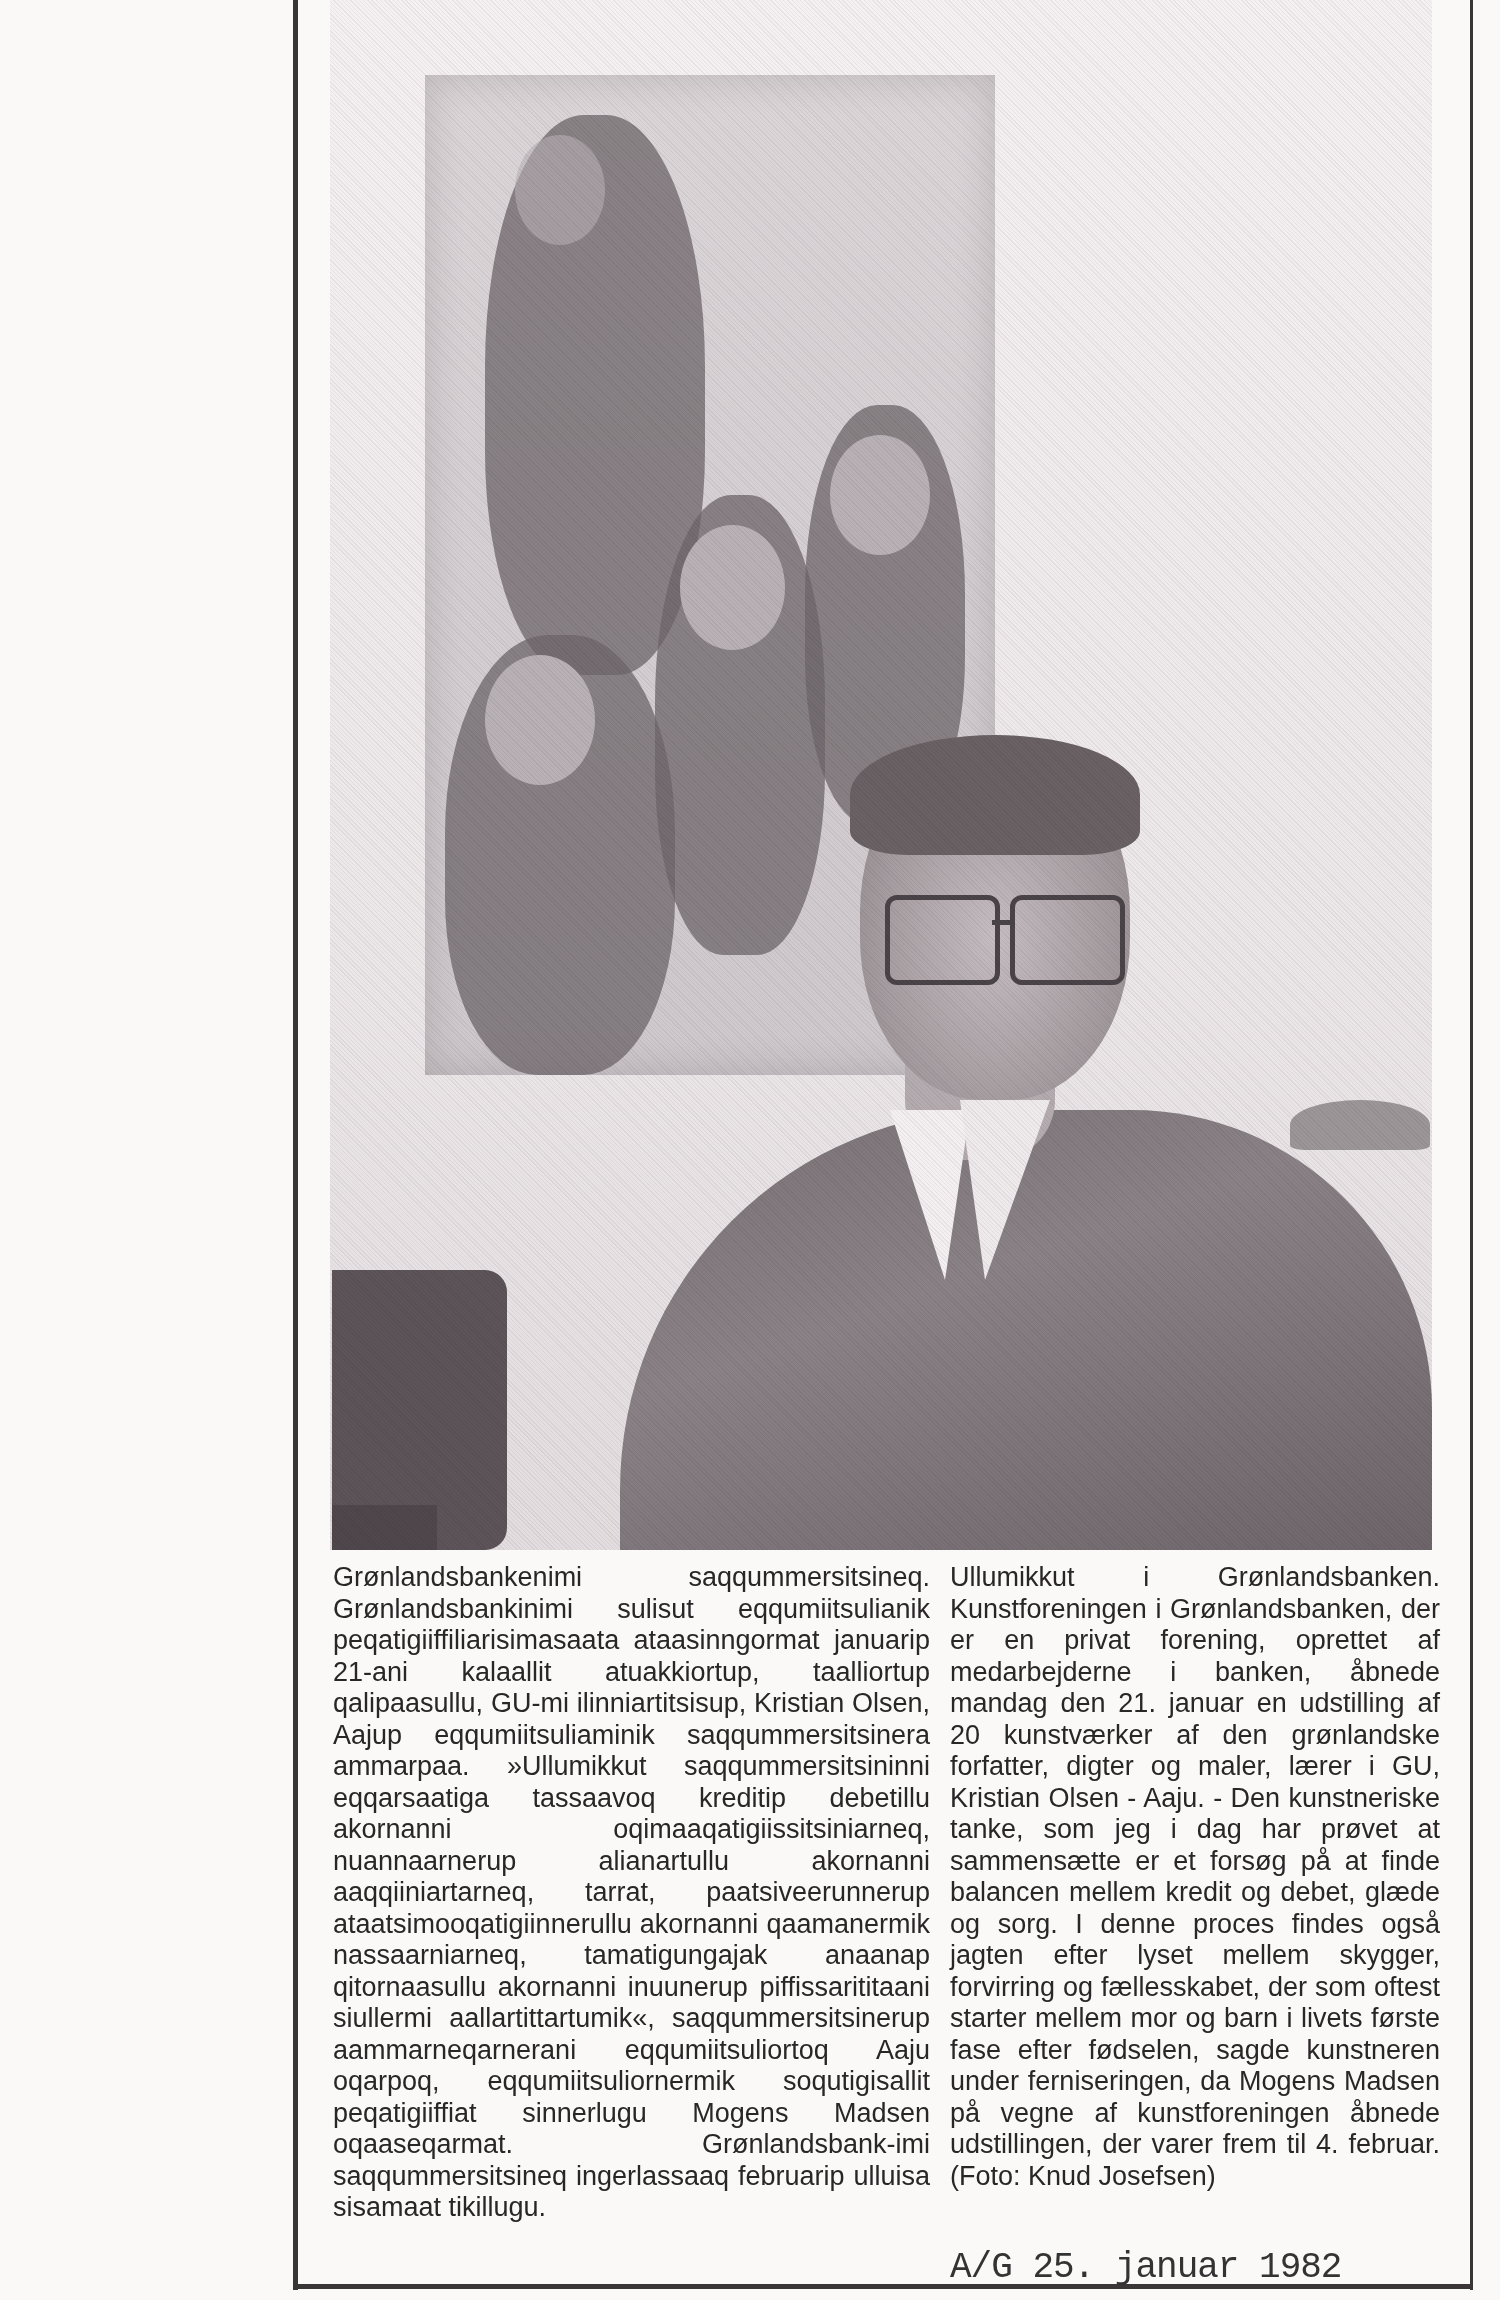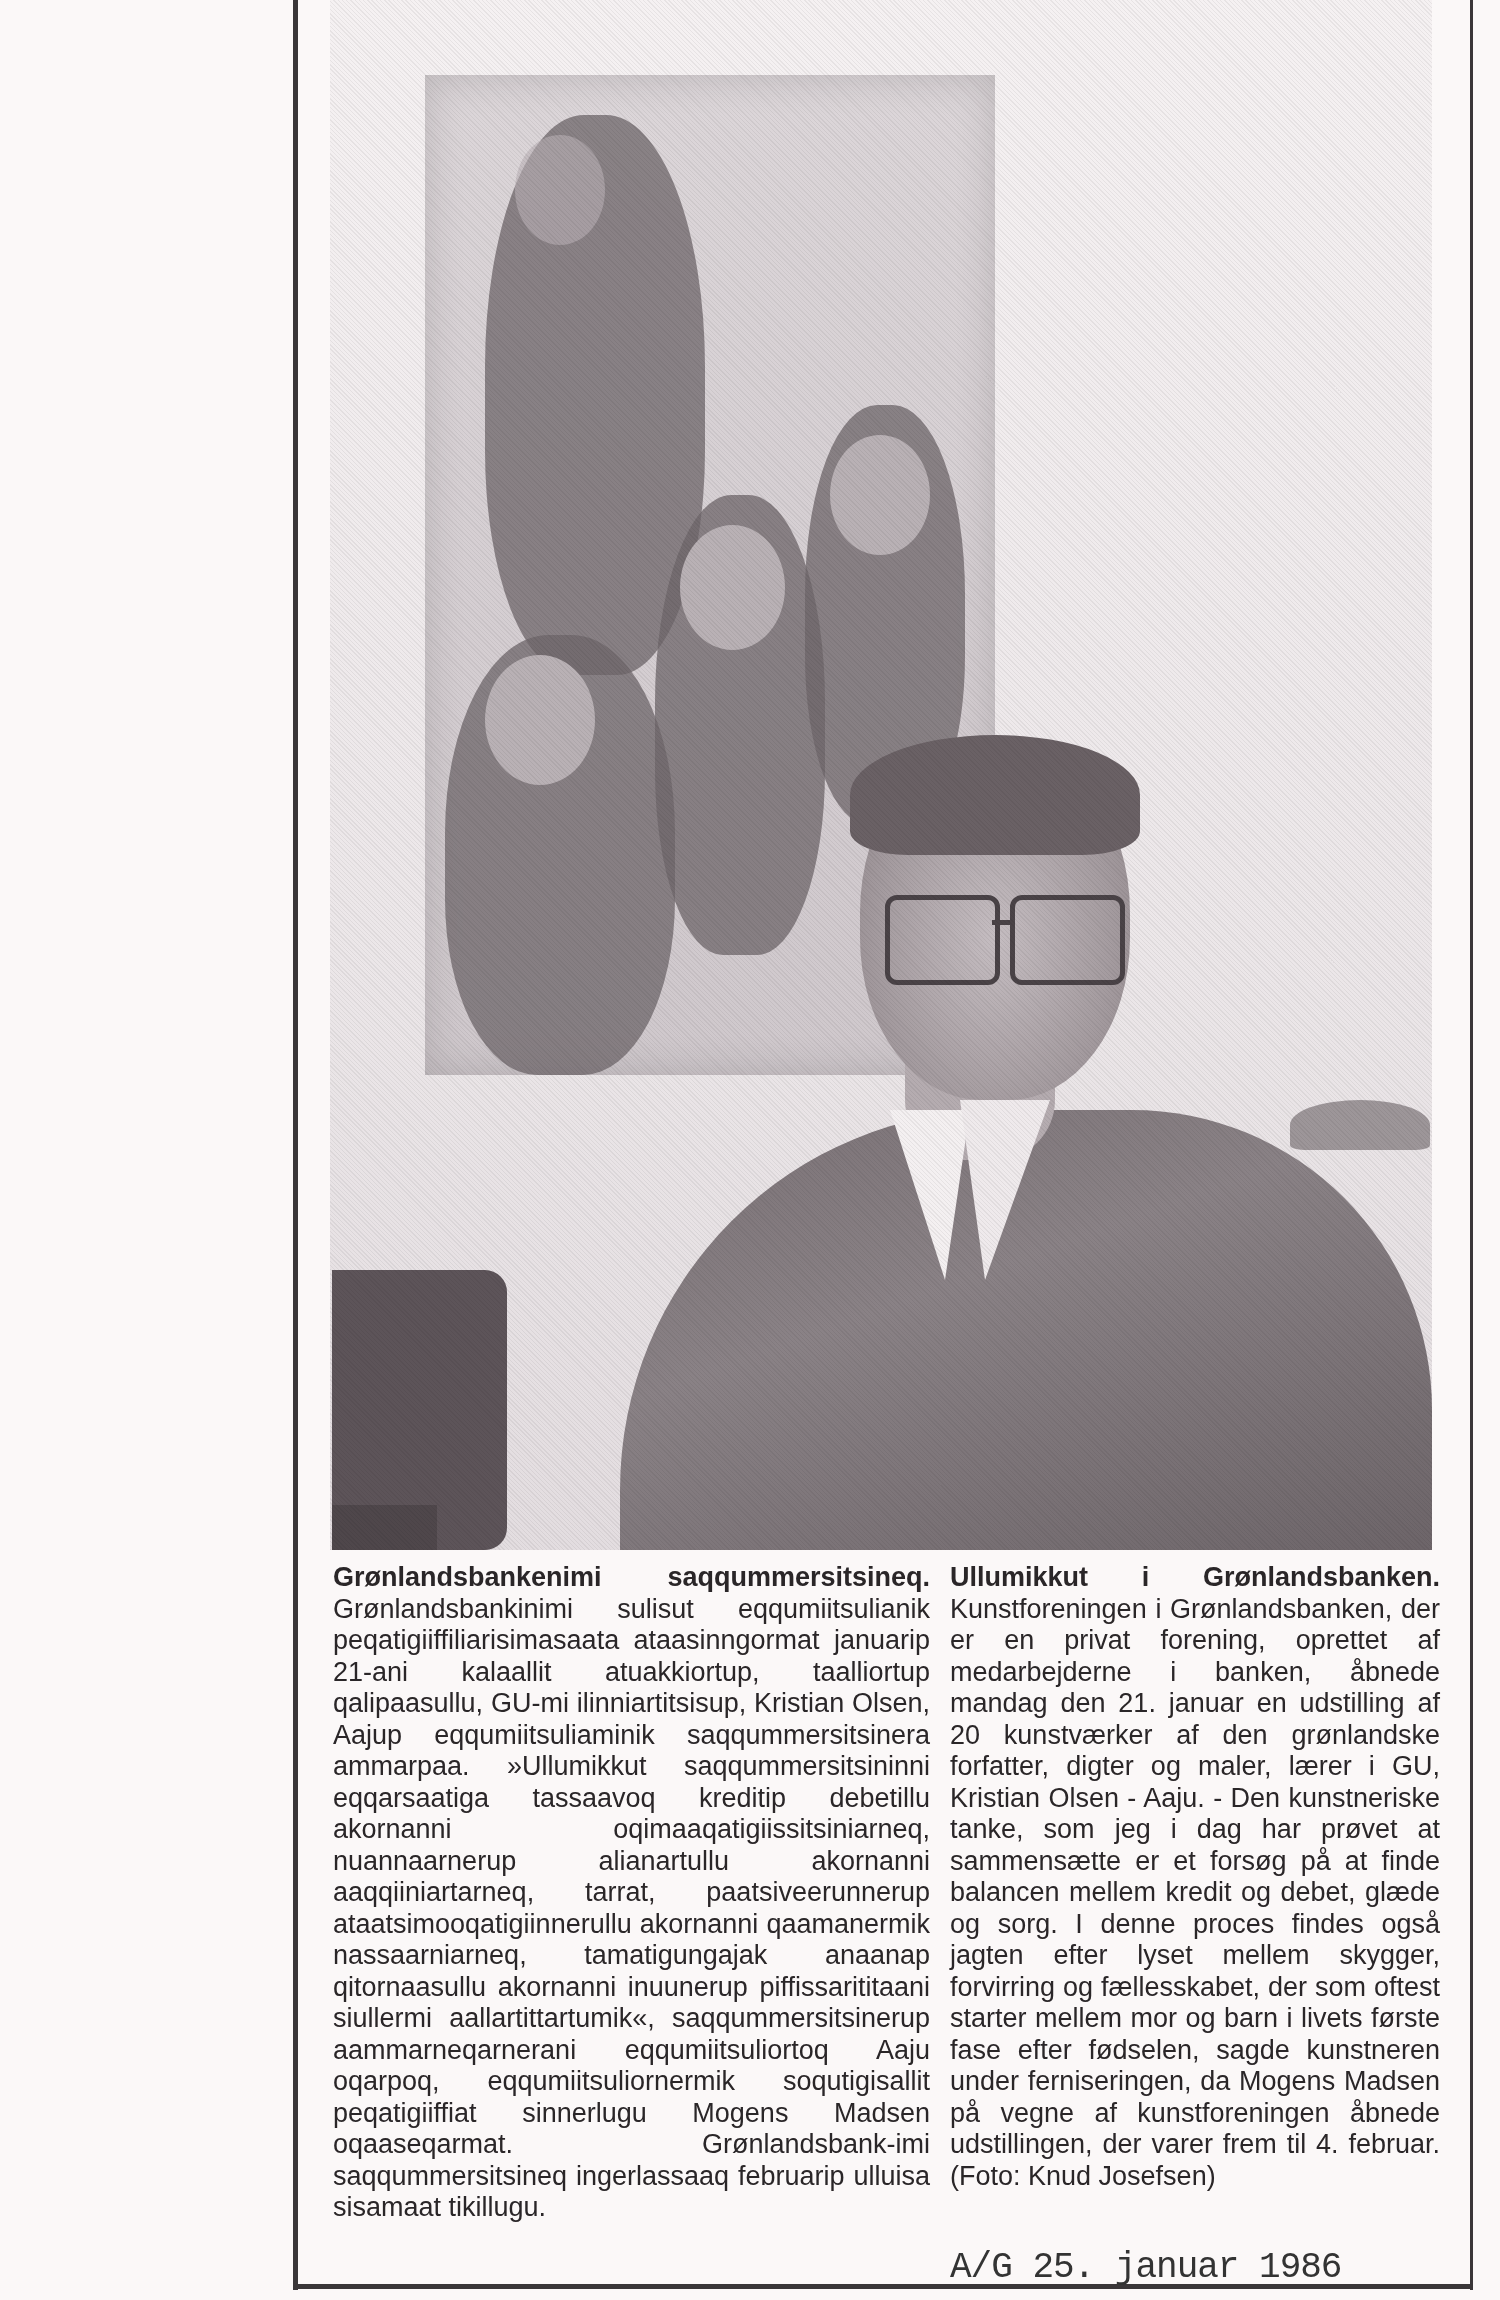--- a/index.html
+++ b/index.html
@@ -59,21 +59,21 @@
   .glasses-bridge { position:absolute; left:662px; top:920px; width:20px; height:5px; background:#4a4347; }
   .plant { position:absolute; left:960px; top:1100px; width:140px; height:50px; background:#8a8286; border-radius:50% 50% 10% 10%; opacity:.8; }
 
   
   .caption {
     position:absolute; top:1562px; font-size:27px; line-height:31.5px;
     text-align:justify; hyphens:manual; color:#2a2628;
   }
   .caption-left { left:333px; width:597px; }
   .caption-right { left:950px; width:490px; }
-  .caption .lead { font-weight:bold; }
+  .caption .lead { font-weight:normal; }
   .date-stamp {
     position:absolute; left:950px; top:2247px;
     font-family:"Liberation Mono", "DejaVu Sans Mono", monospace;
     font-size:36px; color:#333; letter-spacing:-1px;
   }
 </style>
 </head>
 <body>
 
 <div class="frame-left"></div>
@@ -110,13 +110,13 @@
 <div class="caption caption-left">
   <span class="lead">Grønlandsbankenimi saqqummersitsineq.</span>
   <span>Grønlandsbankinimi sulisut eqqumiitsulianik peqatigiiffiliarisimasaata ataasinngormat januarip 21-ani kalaallit atuakkiortup, taalliortup qalipaasullu, GU-mi ilinniartitsisup, Kristian Olsen, Aajup eqqumiitsuliaminik saqqummersitsinera ammarpaa. »Ullumikkut saqqummersitsininni eqqarsaatiga tassaavoq kreditip debetillu akornanni oqimaaqatigiissitsiniarneq, nuannaarnerup alianartullu akornanni aaqqiiniartarneq, tarrat, paatsiveerunnerup ataatsimooqatigiinnerullu akornanni qaamanermik nassaarniarneq, tamatigungajak anaanap qitornaasullu akornanni inuunerup piffissarititaani siullermi aallartittartumik«, saqqummersitsinerup aammarneqarnerani eqqumiitsuliortoq Aaju oqarpoq, eqqumiitsuliornermik soqutigisallit peqatigiiffiat sinnerlugu Mogens Madsen oqaaseqarmat. Grønlandsbank-imi saqqummersitsineq ingerlassaaq februarip ulluisa sisamaat tikillugu.</span>
 </div>
 
 <div class="caption caption-right">
   <span class="lead">Ullumikkut i Grønlandsbanken.</span>
   <span>Kunstforeningen i Grønlandsbanken, der er en privat forening, oprettet af medarbejderne i banken, åbnede mandag den 21. januar en udstilling af 20 kunstværker af den grønlandske forfatter, digter og maler, lærer i GU, Kristian Olsen - Aaju. - Den kunstneriske tanke, som jeg i dag har prøvet at sammensætte er et forsøg på at finde balancen mellem kredit og debet, glæde og sorg. I denne proces findes også jagten efter lyset mellem skygger, forvirring og fællesskabet, der som oftest starter mellem mor og barn i livets første fase efter fødselen, sagde kunstneren under ferniseringen, da Mogens Madsen på vegne af kunstforeningen åbnede udstillingen, der varer frem til 4. februar. (Foto: Knud Josefsen)</span>
 </div>
 
-<div class="date-stamp">A/G 25. januar 1986</div>
+<div class="date-stamp">A/G 25. januar 1982</div>
 
 </body></html>

